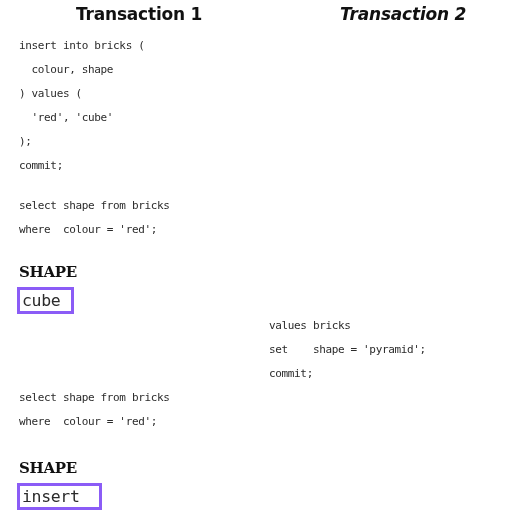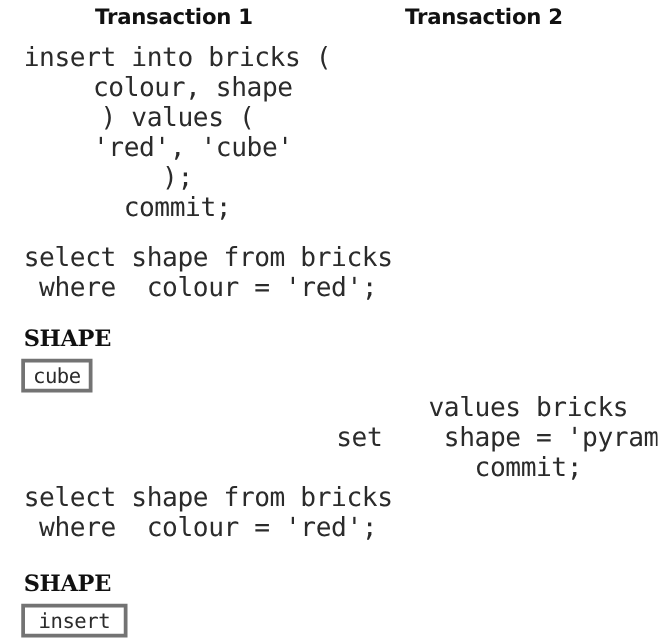--- a/index.html
+++ b/index.html
@@ -15,72 +15,71 @@
     font-family: "Liberation Sans", sans-serif;
   }
 
   #stage {
     position: absolute;
     left: 0;
     top: 0;
     width: 526px;
     height: 492px;
     background: #ffffff;
-    text-align: center;
   }
 
   
   .col-header {
     position: absolute;
     font-family: "DejaVu Sans", sans-serif;
     font-weight: bold;
     font-size: 17px;
     line-height: 21px;
     color: #111111;
     letter-spacing: -0.2px;
     white-space: pre;
   }
   #header-tx1 { left: 76px;  top: 4px; }
-  #header-tx2 { left: 324px; top: 4px; }
+  #header-tx2 { left: 340px; top: 4px; font-style: italic; }
 
   
   .code-block {
     position: absolute;
     font-family: "DejaVu Sans Mono", monospace;
-    font-size: 21px;
+    font-size: 11px;
     line-height: 24px;
     color: #2b2b2b;
     white-space: pre;
     letter-spacing: -0.35px;
   }
   #tx1-insert  { left: 19px;  top: 34px; }
   #tx1-select1 { left: 19px;  top: 194px; }
   #tx1-select2 { left: 19px;  top: 386px; }
   #tx2-update  { left: 269px; top: 314px; }
 
   
   .result-label {
     position: absolute;
     font-family: "DejaVu Serif", serif;
     font-weight: bold;
-    font-size: 18px;
+    font-size: 15px;
     line-height: 18px;
     color: #111111;
     white-space: pre;
     letter-spacing: -0.3px;
   }
   .result-value {
     position: absolute;
     font-family: "DejaVu Sans Mono", monospace;
     font-size: 16.5px;
     line-height: 20px;
     color: #2b2b2b;
     white-space: pre;
     letter-spacing: -0.35px;
-    border: 3px solid #737373;
+    border: 3px solid #8b5cf6;
     padding: 1px 2px 2px 2px;
     box-sizing: border-box;
   }
 
   #result1-label { left: 19px; top: 263px; }
   #result1-value { left: 17px; top: 287px; width: 57px; height: 27px; }
 
   #result2-label { left: 19px; top: 459px; }
   #result2-value { left: 17px; top: 483px; width: 85px; height: 27px; }
 </style>

